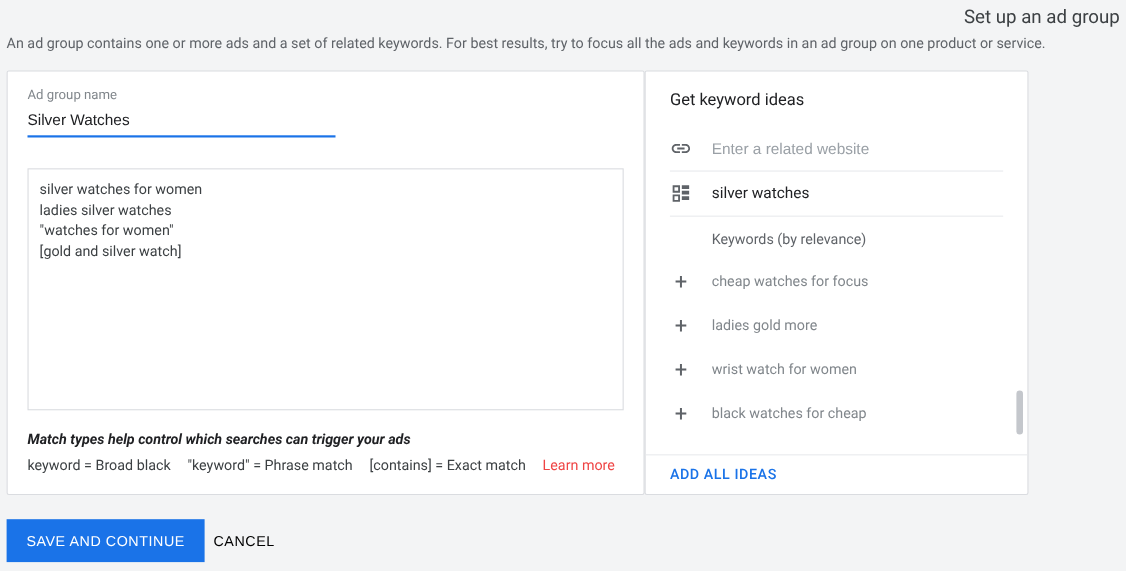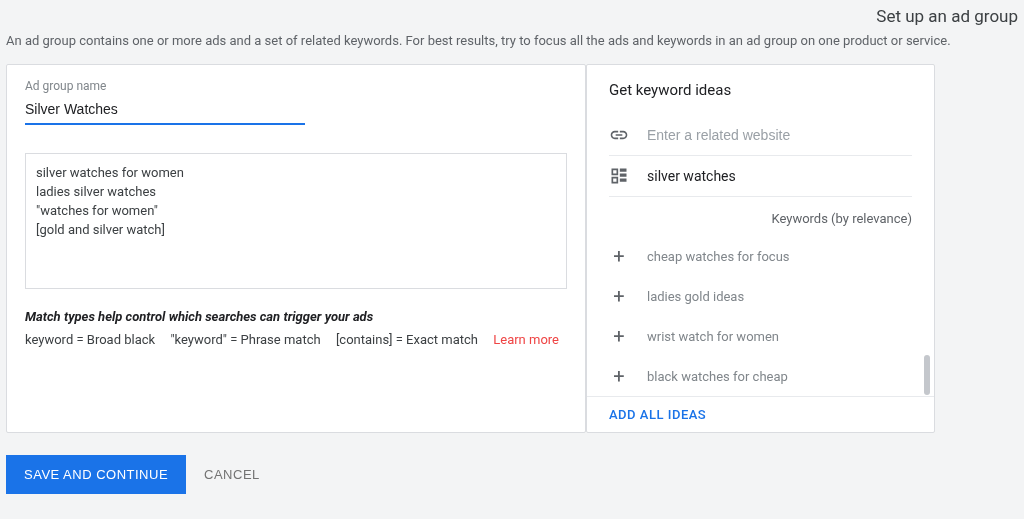--- a/index.html
+++ b/index.html
@@ -58,21 +58,21 @@
       font-size: 14px;
       color: #202124;
       padding: 4px 0 6px 0;
       width: 280px;
       outline: none;
       background: transparent;
     }
     .keywords-textarea {
       margin-top: 28px;
       width: 100%;
-      height: 136px;
+      height: 220px;
       resize: none;
       border: 1px solid #dadce0;
       padding: 10px 10px;
       font-family: Roboto, Arial, sans-serif;
       font-size: 13px;
       color: #3c4043;
       line-height: 1.45;
       outline: none;
     }
     .match-title {
@@ -133,21 +133,20 @@
       color: #9aa0a6;
     }
     .kw-query {
       font-size: 14px;
       color: #202124;
     }
     .kw-relevance-header {
       font-size: 13px;
       color: #5f6368;
       padding: 14px 0 10px 38px;
-      text-align: right;
     }
     .suggest-row {
       display: flex;
       align-items: center;
       gap: 18px;
       padding: 10px 0;
     }
     .plus-icon {
       width: 20px;
       height: 20px;
@@ -180,36 +179,36 @@
       width: 6px;
       height: 40px;
       background: #c4c7cc;
       border-radius: 3px;
     }
     
     .footer {
       padding: 22px 6px 0 6px;
       display: flex;
       align-items: center;
-      gap: 18px;
+      gap: 8px;
     }
     .btn-primary {
       background: #1a73e8;
       color: #fff;
       border: none;
       padding: 12px 18px;
       font-size: 13px;
       font-weight: 500;
       letter-spacing: 0.5px;
       cursor: pointer;
     }
     .btn-text {
       background: none;
       border: none;
-      color: #737373;
+      color: #000000;
       font-size: 13px;
       font-weight: 500;
       letter-spacing: 0.5px;
       cursor: pointer;
     }
     svg { display: block; }
   </style>
 </head>
 <body>
 
@@ -259,21 +258,21 @@
       </div>
 
       <div class="kw-relevance-header">Keywords (by relevance)</div>
 
       <div class="suggest-row">
         <span class="plus-icon">+</span>
         <span class="suggest-text">cheap watches for focus</span>
       </div>
       <div class="suggest-row">
         <span class="plus-icon">+</span>
-        <span class="suggest-text">ladies gold ideas</span>
+        <span class="suggest-text">ladies gold more</span>
       </div>
       <div class="suggest-row">
         <span class="plus-icon">+</span>
         <span class="suggest-text">wrist watch for women</span>
       </div>
       <div class="suggest-row">
         <span class="plus-icon">+</span>
         <span class="suggest-text">black watches for cheap</span>
       </div>
     </div>

